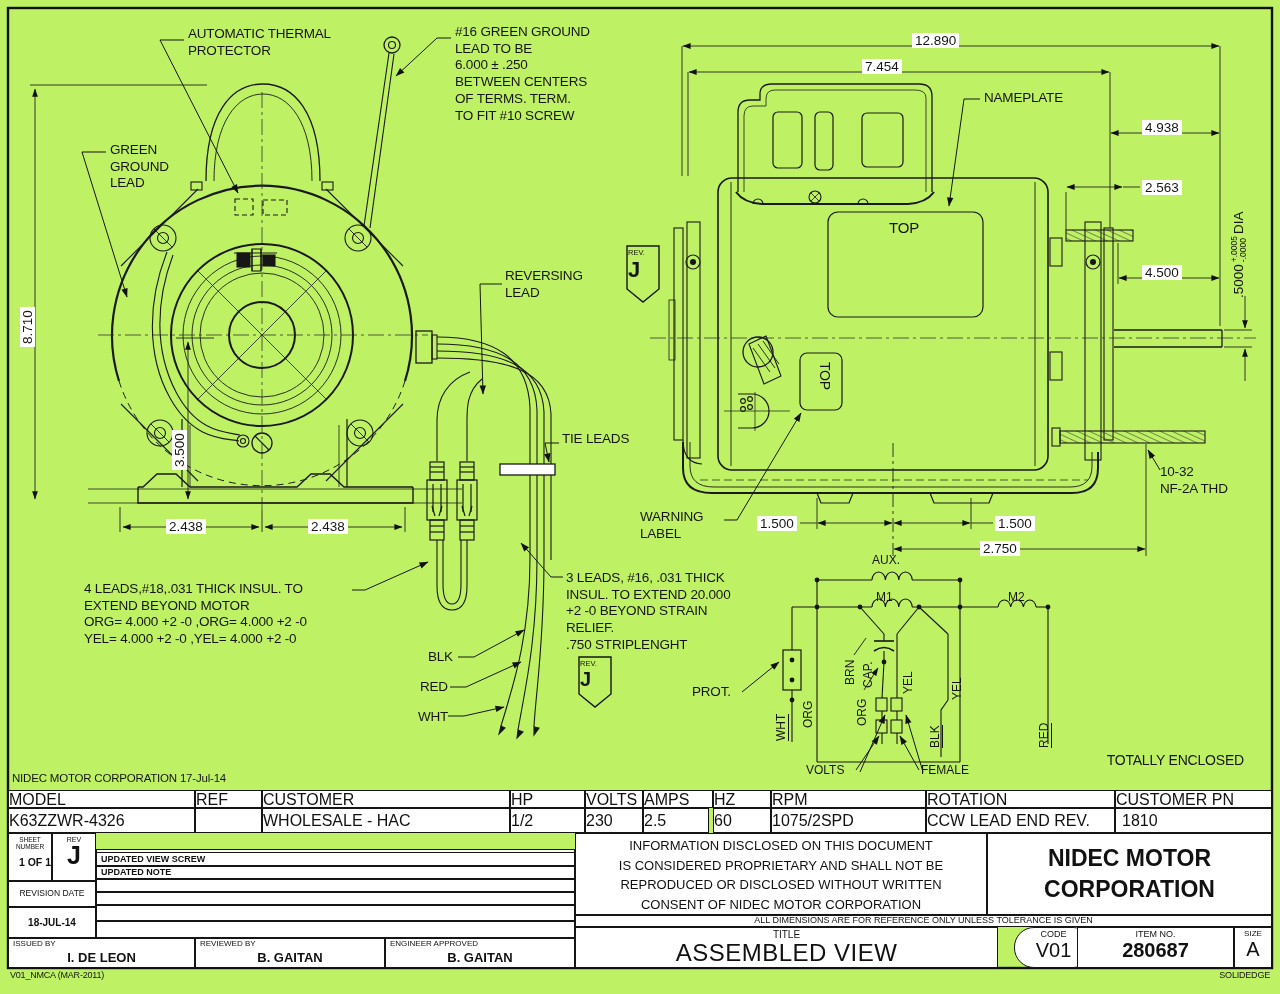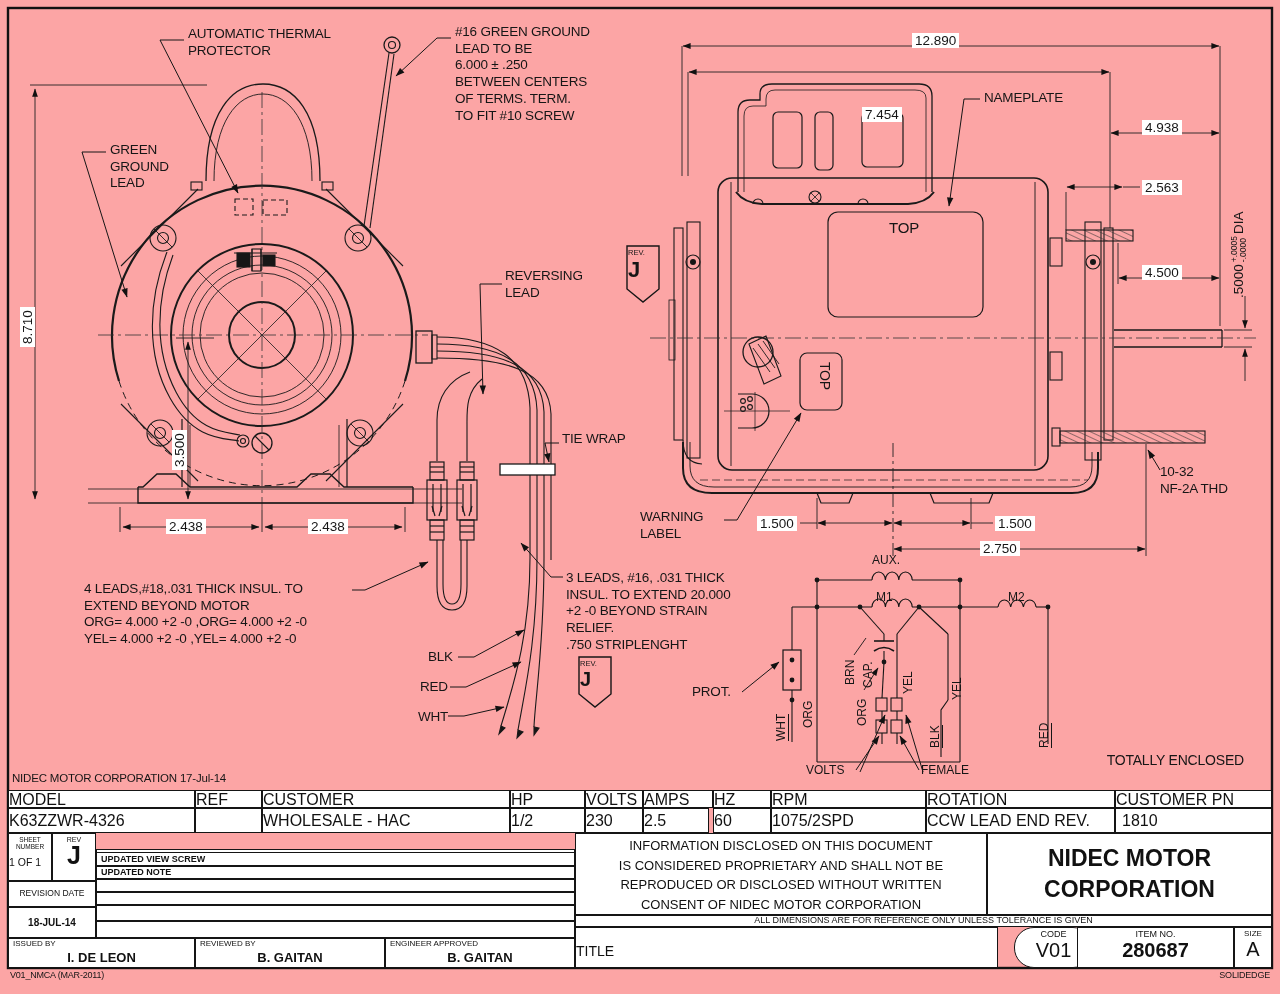--- a/index.html
+++ b/index.html
@@ -1,16 +1,16 @@
 <!DOCTYPE html>
 <html><head>
 <meta charset="utf-8">
 <style>
   html,body{margin:0;padding:0;background:#e8e8e8;}
-  .sheet{position:relative;width:1280px;height:994px;background:#fca5a5;overflow:hidden;
+  .sheet{position:relative;width:1280px;height:994px;background:#bef264;overflow:hidden;
          font-family:"Liberation Sans", sans-serif;color:#111;}
   svg{position:absolute;left:0;top:0;}
   .lbl{position:absolute;white-space:pre-line;font-size:13.5px;line-height:1.24;color:#161616;letter-spacing:-0.2px;}
   .dim{position:absolute;font-size:13.5px;background:#fff;padding:0 3px;color:#161616;}
   .rot{transform:rotate(-90deg);transform-origin:0 0;white-space:nowrap;}
   .rot90{transform:rotate(90deg);transform-origin:0 0;white-space:nowrap;}
   .schlbl{position:absolute;font-size:12px;color:#161616;white-space:nowrap;}
   .und{border-bottom:1.2px solid #161616;}
   .flagtxt{position:absolute;text-align:left;color:#161616;}
   
@@ -384,21 +384,21 @@
 LEAD TO BE
 6.000 ± .250
 BETWEEN CENTERS
 OF TERMS. TERM.
 TO FIT #10 SCREW</div>
 <div class="lbl" style="left:110px;top:142px;">GREEN
 GROUND
 LEAD</div>
 <div class="lbl" style="left:505px;top:268px;">REVERSING
 LEAD</div>
-<div class="lbl" style="left:562px;top:431px;">TIE WRAP</div>
+<div class="lbl" style="left:562px;top:431px;">TIE LEADS</div>
 <div class="lbl" style="left:84px;top:581px;">4 LEADS,#18,.031 THICK INSUL. TO
 EXTEND BEYOND MOTOR
 ORG= 4.000 +2 -0 ,ORG= 4.000 +2 -0
 YEL= 4.000 +2 -0 ,YEL= 4.000 +2 -0</div>
 <div class="lbl" style="left:566px;top:570px;">3 LEADS, #16, .031 THICK
 INSUL. TO EXTEND 20.000
 +2 -0 BEYOND STRAIN
 RELIEF.
 .750 STRIPLENGHT</div>
 <div class="lbl" style="left:428px;top:649px;">BLK</div>
@@ -412,21 +412,21 @@
 
 <div class="lbl" style="left:984px;top:90px;">NAMEPLATE</div>
 <div class="lbl" style="left:889px;top:219px;font-size:15px;">TOP</div>
 <div class="lbl rot90" style="left:833px;top:362px;font-size:14px;">TOP</div>
 <div class="lbl" style="left:640px;top:509px;">WARNING
 LABEL</div>
 <div class="lbl" style="left:1160px;top:464px;">10-32
 NF-2A THD</div>
 
 <div class="dim" style="left:912px;top:33px;">12.890</div>
-<div class="dim" style="left:862px;top:59px;margin-top:48px;">7.454</div>
+<div class="dim" style="left:862px;top:59px;">7.454</div>
 <div class="dim" style="left:1142px;top:120px;">4.938</div>
 <div class="dim" style="left:1142px;top:180px;">2.563</div>
 <div class="dim" style="left:1142px;top:265px;">4.500</div>
 <div class="dim rot" style="left:1230px;top:298px;padding:0;background:none;">
   <span style="display:inline-flex;align-items:center;gap:2px;">
     <span>.5000</span>
     <span style="display:inline-flex;flex-direction:column;font-size:8.5px;line-height:1.05;">
       <span>+.0005</span>
       <span>-.0000</span>
     </span>
@@ -479,21 +479,21 @@
 <div class="tb val" style="left:585px;top:808px;width:58px;height:25px;line-height:23px;">230</div>
 <div class="tb val" style="left:643px;top:808px;width:66px;height:25px;line-height:23px;">2.5</div>
 <div class="tb val" style="left:713px;top:808px;width:58px;height:25px;line-height:23px;">60</div>
 <div class="tb val" style="left:771px;top:808px;width:155px;height:25px;line-height:23px;">1075/2SPD</div>
 <div class="tb val" style="left:926px;top:808px;width:189px;height:25px;line-height:23px;">CCW LEAD END REV.</div>
 <div class="tb val" style="left:1115px;top:808px;width:157px;height:25px;line-height:23px;padding-left:6px;">1810</div>
 
 <div class="tb" style="left:8px;top:833px;width:44px;height:48px;">
   <div class="pre" style="font-size:6.5px;text-align:center;line-height:1.15;margin-top:2px;">SHEET
 NUMBER</div>
-  <div style="font-size:10.5px;font-weight:normal;text-align:left;margin-top:5px;">1 OF 1</div>
+  <div style="font-size:10.5px;font-weight:bold;text-align:right;margin-top:5px;">1 OF 1</div>
 </div>
 <div class="tb" style="left:52px;top:833px;width:44px;height:48px;">
   <div style="font-size:7px;text-align:center;margin-top:2px;">REV</div>
   <div style="font-size:25px;font-weight:bold;text-align:center;line-height:1;">J</div>
 </div>
 <div class="tb" style="left:96px;top:833px;width:479px;height:19px;text-align:center;font-size:14px;font-weight:normal;line-height:16px;margin-top:16px;">
   <span>REVISION RECORD FOR:</span>&nbsp;
   <span>D1551-00</span>
 </div>
 <div class="tb" style="left:96px;top:852px;width:479px;height:14px;font-size:9px;font-weight:bold;line-height:12px;padding-left:4px;">UPDATED VIEW SCREW</div>
@@ -519,21 +519,22 @@
 </div>
 
 <div class="tb pre" style="left:575px;top:833px;width:412px;height:82px;text-align:center;font-size:13px;line-height:1.5;padding-top:2px;">INFORMATION DISCLOSED ON THIS DOCUMENT
 IS CONSIDERED PROPRIETARY AND SHALL NOT BE
 REPRODUCED OR DISCLOSED WITHOUT WRITTEN
 CONSENT OF NIDEC MOTOR CORPORATION</div>
 <div class="tb pre" style="left:987px;top:833px;width:285px;height:82px;text-align:center;font-size:23px;font-weight:bold;line-height:1.35;padding-top:9px;">NIDEC MOTOR
 CORPORATION</div>
 <div class="tb" style="left:575px;top:915px;width:697px;height:12px;text-align:center;font-size:9px;line-height:9px;">ALL DIMENSIONS ARE FOR REFERENCE ONLY UNLESS TOLERANCE IS GIVEN</div>
 <div class="tb" style="left:575px;top:927px;width:423px;height:41px;">
-  <div style="font-size:14px;text-align:left;margin-top:15px;">TITLE</div>
+  <div style="font-size:10px;text-align:center;margin-top:1px;">TITLE</div>
+  <div style="font-size:24px;text-align:center;line-height:1.05;letter-spacing:0.5px;">ASSEMBLED VIEW</div>
 </div>
 <div class="tb" style="left:1014px;top:927px;width:79px;height:41px;border-radius:20px;">
   <div style="font-size:9px;text-align:center;margin-top:1px;">CODE</div>
   <div style="font-size:20px;text-align:center;line-height:1.1;">V01</div>
 </div>
 <div class="tb" style="left:1077px;top:927px;width:157px;height:41px;">
   <div style="font-size:9px;text-align:center;margin-top:1px;">ITEM NO.</div>
   <div style="font-size:20px;font-weight:bold;text-align:center;line-height:1.1;">280687</div>
 </div>
 <div class="tb" style="left:1234px;top:927px;width:38px;height:41px;">

